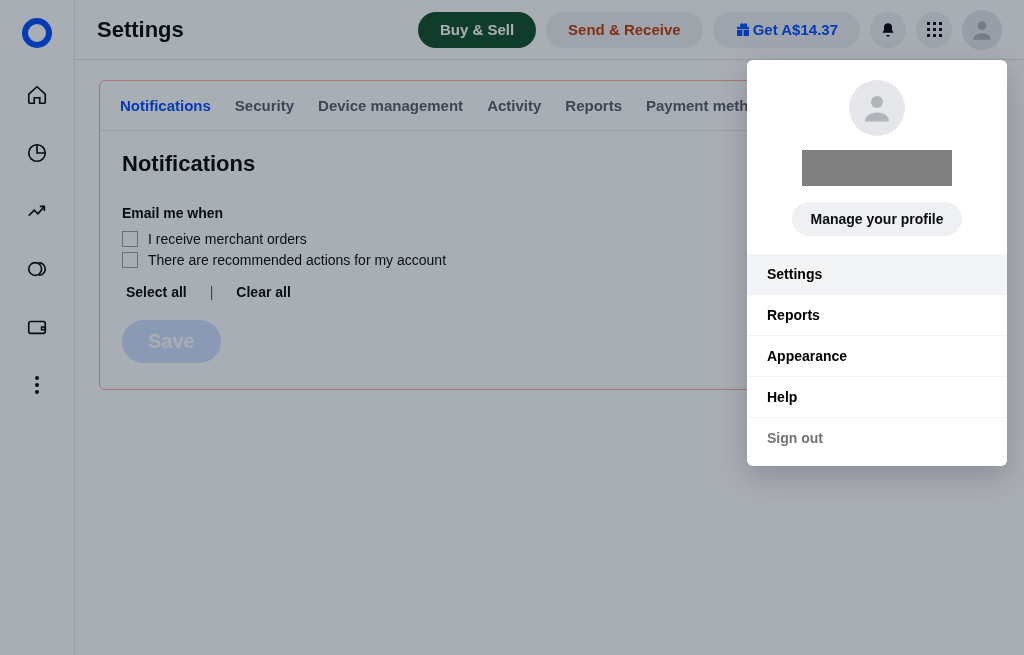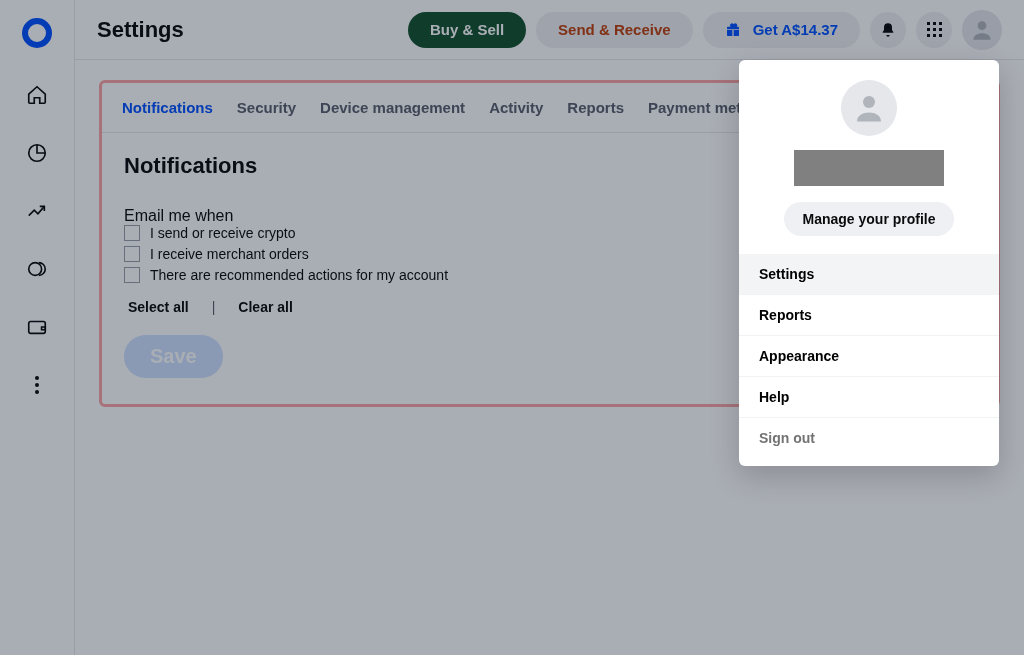--- a/index.html
+++ b/index.html
@@ -16,48 +16,48 @@
   .side-more span { width:4px; height:4px; background:#0a0b0d; border-radius:50%; }
 
   
   .main { flex: 1; display: flex; flex-direction: column; }
   .topbar { height: 60px; display:flex; align-items:center; padding: 0 22px; border-bottom: 1px solid #e5e7eb; }
   .title { font-size: 22px; font-weight: 600; color:#0a0b0d; }
   .top-spacer { flex:1; }
   .pill { border-radius: 22px; height: 36px; padding: 0 22px; display:flex; align-items:center; font-size:15px; font-weight:600; cursor:pointer; border:none; }
   .pill.primary { background:#14532d; color:#fff; margin-right:10px;}
   .pill.secondary { background:#eef0f3; color:#c2410c; margin-right:10px;}
-  .pill.promo { background:#eef0f3; color:#0052ff; margin-right:10px; gap:12px;}
+  .pill.promo { background:#eef0f3; color:#0052ff; margin-right:10px; gap:2px;}
   .circ { width:36px; height:36px; border-radius:50%; background:#eef0f3; display:flex; align-items:center; justify-content:center; margin-right:10px; cursor:pointer;}
   .circ svg { width:16px; height:16px; fill:#0a0b0d; }
   .grid-dots { display:grid; grid-template-columns:repeat(3,3px); grid-auto-rows:3px; gap:3px;}
   .grid-dots span{ background:#0a0b0d;}
   .avatar-sm { width:40px; height:40px; border-radius:50%; background:#e5e7eb; display:flex; align-items:center; justify-content:center;}
   .avatar-sm svg{ width:26px; height:26px; fill:#b0b4bb;}
   .gift { width:16px; height:16px; }
 
   
   .content { padding: 20px 24px; }
-  .card { border:3px solid #fca5a5; border-radius:6px; overflow:hidden; }
+  .card { border:1px solid #fca5a5; border-radius:6px; overflow:hidden; }
   .tabs { display:flex; gap:24px; padding: 16px 20px 0 20px; border-bottom:1px solid #e5e7eb; }
   .tab { font-size:15px; font-weight:600; color:#5b616e; padding-bottom:16px; cursor:pointer;}
   .tab.active { color:#0052ff; }
   .section { padding: 20px 22px 26px; }
   .section h2 { font-size:22px; font-weight:600; margin-bottom:28px; color:#0a0b0d;}
-  .sub { font-size:16px; font-weight:400; color:#0a0b0d; }
+  .sub { font-size:14px; font-weight:700; color:#0a0b0d; margin-bottom:10px;}
   .check-row { display:flex; align-items:center; gap:10px; margin-bottom:5px;}
   .box { width:16px; height:16px; border:1.5px solid #9aa0aa; background:#fff; cursor:pointer; flex-shrink:0;}
   .check-label { font-size:14px; color:#0a0b0d;}
   .bulk { margin-top:16px; font-size:14px; font-weight:600; color:#0a0b0d; display:flex; gap:23px; align-items:center; margin-left:4px;}
   .bulk .sep { color:#5b616e; font-weight:400;}
   .save-btn { margin-top:20px; border:none; border-radius:22px; background:#cfe0ff; color:#fff; font-weight:600; font-size:20px; padding:10px 26px; cursor:not-allowed;}
 
   
   .overlay { position:absolute; inset:0; background:rgba(10, 20, 40, 0.35); z-index: 10; pointer-events:none;}
-  .menu { position:absolute; top:60px; right:25px; width:260px; background:#fff; border-radius:6px; box-shadow: 0 10px 30px rgba(0,0,0,.18); z-index: 20; overflow:hidden;}
+  .menu { position:absolute; top:60px; right:17px; width:260px; background:#fff; border-radius:6px; box-shadow: 0 10px 30px rgba(0,0,0,.18); z-index: 20; overflow:hidden;}
   .menu-top { padding: 20px 20px 18px; text-align:center;}
   .avatar-lg { width:56px; height:56px; border-radius:50%; background:#e5e7eb; margin:0 auto 14px; display:flex; align-items:center; justify-content:center;}
   .avatar-lg svg{width:36px;height:36px;fill:#b0b4bb;}
   .email-redact { width:150px; height:36px; background:#808080; margin:0 auto 16px;}
   .mp-btn { display:block; margin:0 auto; background:#eef0f3; border:none; border-radius:20px; padding:9px 18px; font-size:14px; font-weight:600; cursor:pointer; color:#0a0b0d;}
   .menu-item { padding:12px 20px; font-size:14px; font-weight:600; border-bottom:1px solid #f0f2f5; cursor:pointer; text-align:left;}
   .menu-item:last-child{border-bottom:none;}
   .menu-item.current { background:#f3f4f6;}
   .menu-item.danger { color:#737373;}
   .menu-block{ padding: 0 0 8px;}
@@ -153,24 +153,20 @@
           <div class="tab">Activity</div>
           <div class="tab">Reports</div>
           <div class="tab">Payment methods</div>
         </div>
         <div class="section">
           <h2>Notifications</h2>
           <div class="sub">Email me when</div>
 
           <div class="check-row">
             <div class="box"></div>
-            <div class="check-label">I send or receive crypto</div>
-          </div>
-          <div class="check-row">
-            <div class="box"></div>
             <div class="check-label">I receive merchant orders</div>
           </div>
           <div class="check-row">
             <div class="box"></div>
             <div class="check-label">There are recommended actions for my account</div>
           </div>
 
           <div class="bulk">
             <span class="bulk-link">Select all</span>
             <span class="sep">|</span>

